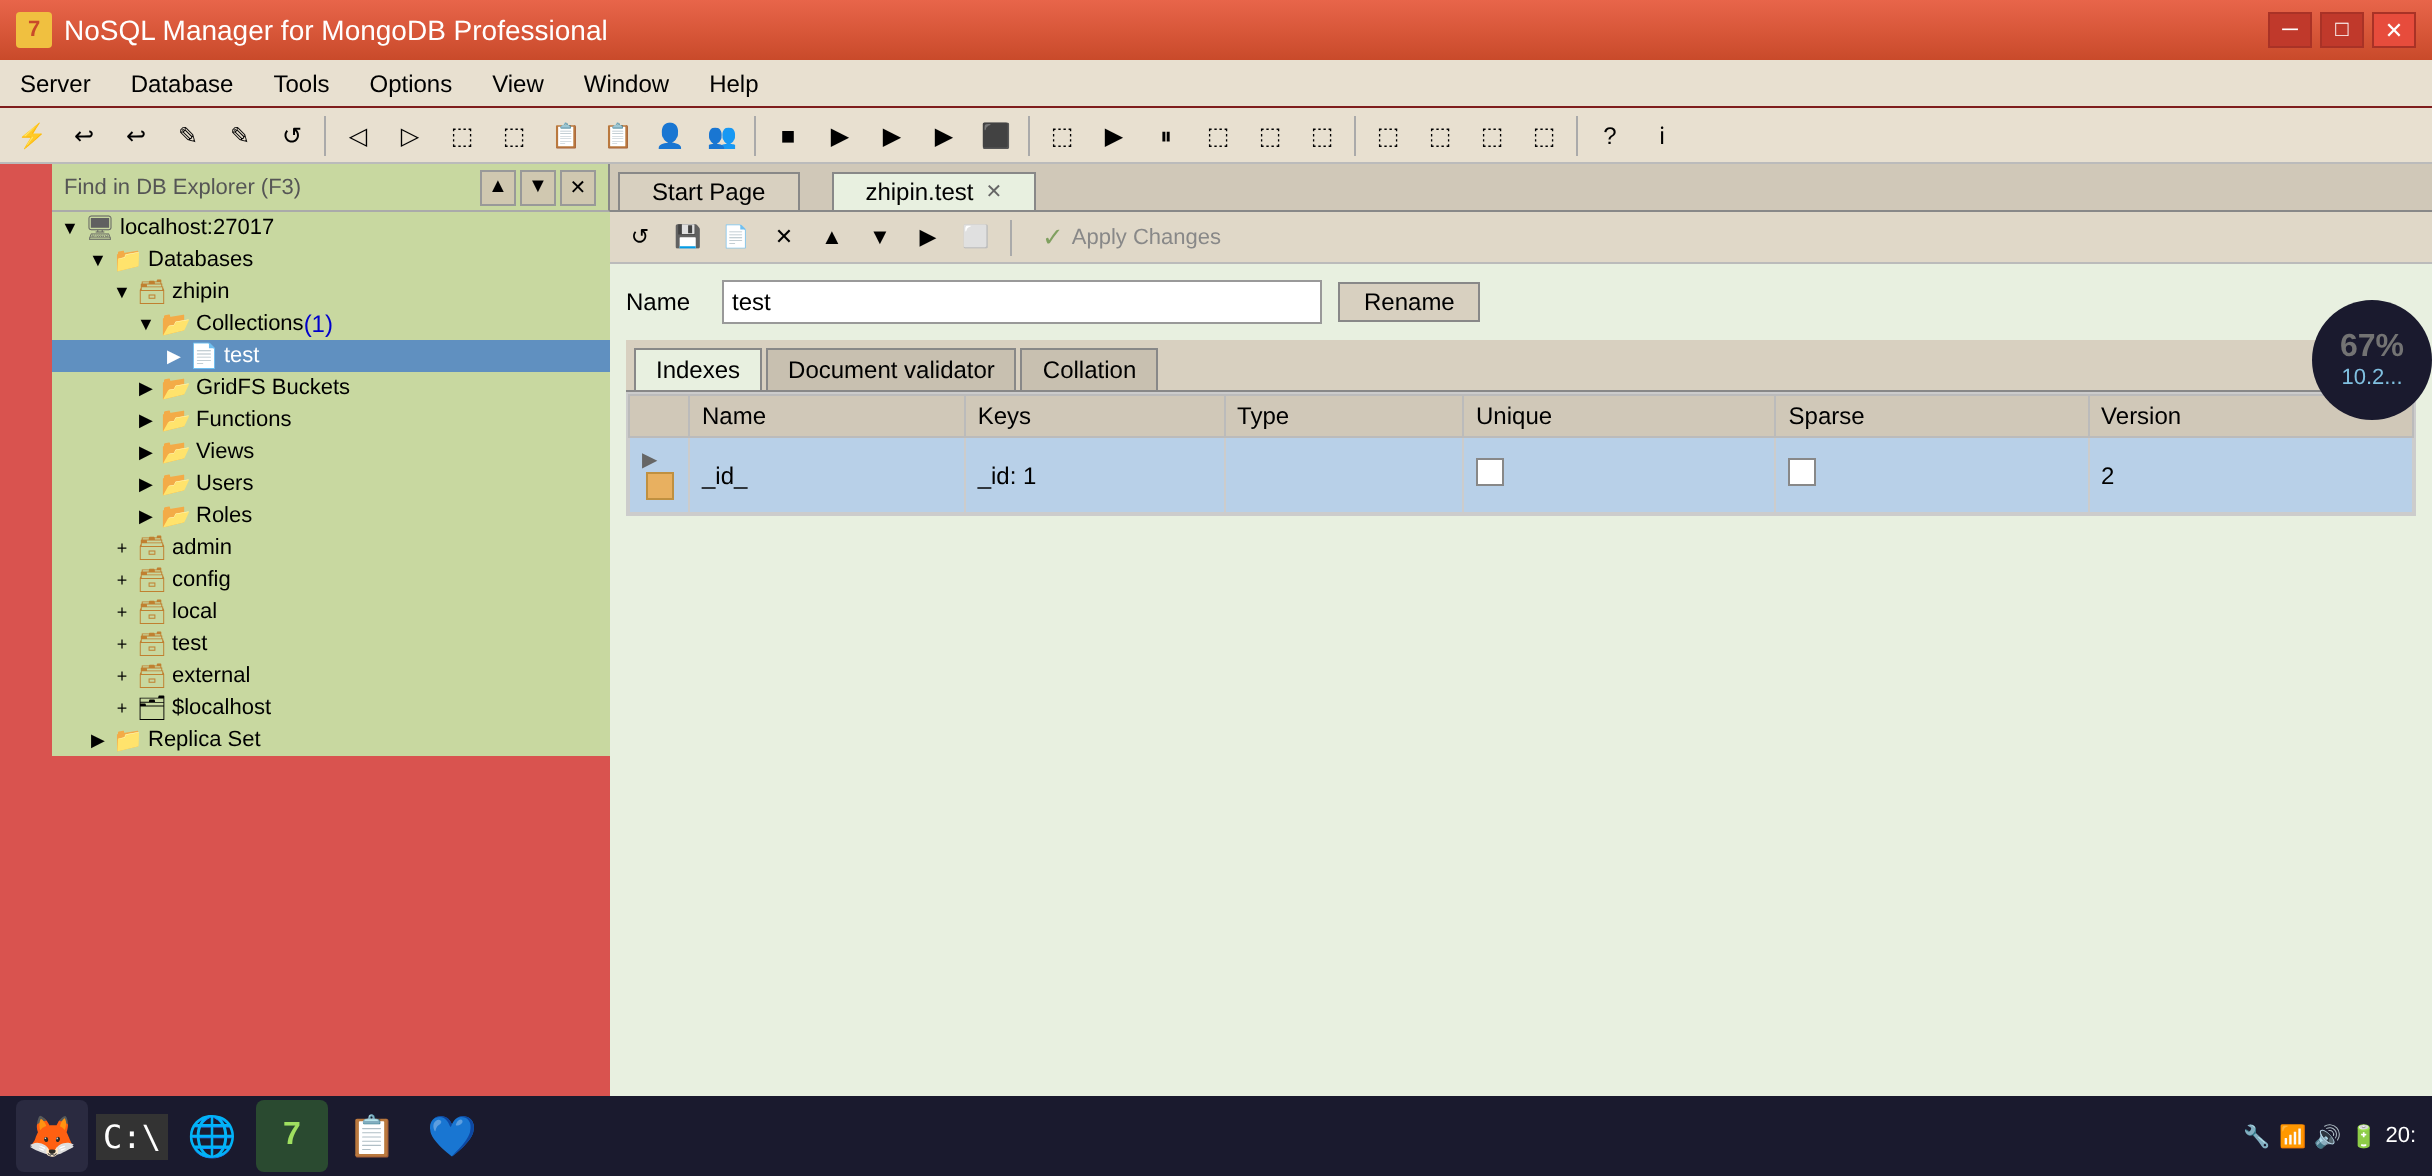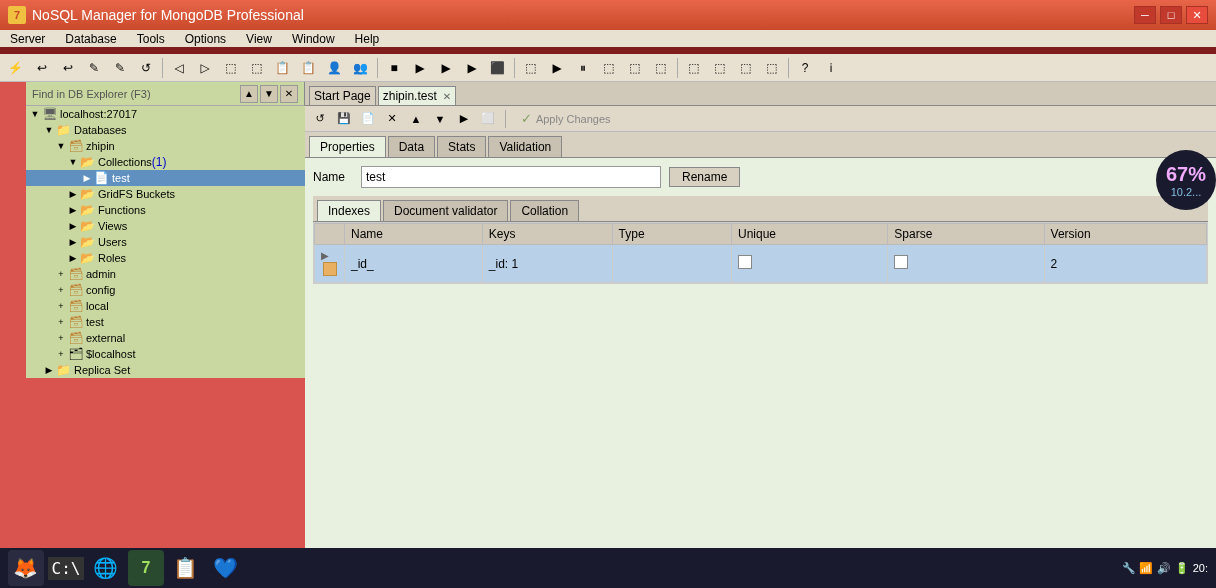--- a/index.html
+++ b/index.html
@@ -35,21 +35,21 @@
       cursor: pointer;
     }
     .title-bar-btn.close { background: #e74c3c; }
 
     
     .menu-bar {
       background: #e8e0d0;
       height: 24px;
       display: flex;
       align-items: center;
-      border-bottom: 7px solid #7f1d1d;
+      border-bottom: 1px solid #7f1d1d;
     }
     .menu-item {
       padding: 2px 10px;
       font-size: 12px;
       cursor: pointer;
       height: 100%;
       display: flex; align-items: center;
     }
 
     
@@ -126,28 +126,28 @@
     
     .tab-bar {
       background: #d0c8b8;
       height: 24px;
       display: flex;
       align-items: flex-end;
       padding: 0 4px;
       border-bottom: 1px solid #888;
     }
     .tab {
-      padding: 2px 4px;
+      padding: 2px 16px;
       background: #d8d0c0;
       border: 1px solid #888;
       border-bottom: none;
       cursor: pointer;
       font-size: 12px;
       display: flex; align-items: center; gap: 6px;
-      margin-right: 2px;
+      margin-right: 16px;
       justify-content: flex-end;
     }
     .tab.active { background: #e8f0e0; font-weight: normal; }
     .tab-close { font-size: 10px; cursor: pointer; color: #666; }
 
     
     .tab-toolbar {
       background: #e0d8c8;
       height: 26px;
       display: flex;
@@ -299,21 +299,21 @@
       height: 60px;
       background: #1a1a2e;
       border-radius: 50%;
       display: flex;
       flex-direction: column;
       align-items: center;
       justify-content: center;
       color: white;
       font-size: 10px;
     }
-    .perf-percent { font-size: 20px; font-weight: bold; color: #f0abfc; }
+    .perf-percent { font-size: 16px; font-weight: bold; color: #737373; }
     .perf-sub { font-size: 11px; color: #80c0e0; }
 
     .left-area {
       display: flex;
       flex-direction: column;
       padding-left: 26px;
     }
   </style>
 </head>
 <body>
@@ -520,26 +520,20 @@
       <button class="tab-toolbar-btn">▼</button>
       <button class="tab-toolbar-btn">▶</button>
       <button class="tab-toolbar-btn">⬜</button>
       <div style="width:1px; height:18px; background:#aaa; margin:0 4px;"></div>
       <button class="apply-changes-btn">
         <span class="checkmark">✓</span>
         <span>Apply Changes</span>
       </button>
     </div>
 
-    <div class="prop-tabs">
-      <div class="prop-tab active">Properties</div>
-      <div class="prop-tab">Data</div>
-      <div class="prop-tab">Stats</div>
-      <div class="prop-tab">Validation</div>
-    </div>
 
     <div class="prop-content">
       <div class="prop-row">
         <span class="prop-label">Name</span>
         <input class="prop-input" value="test" style="">
         <button class="prop-btn">Rename</button>
       </div>
 
       <div class="inner-tabs">
         <div class="inner-tab active">Indexes</div>

